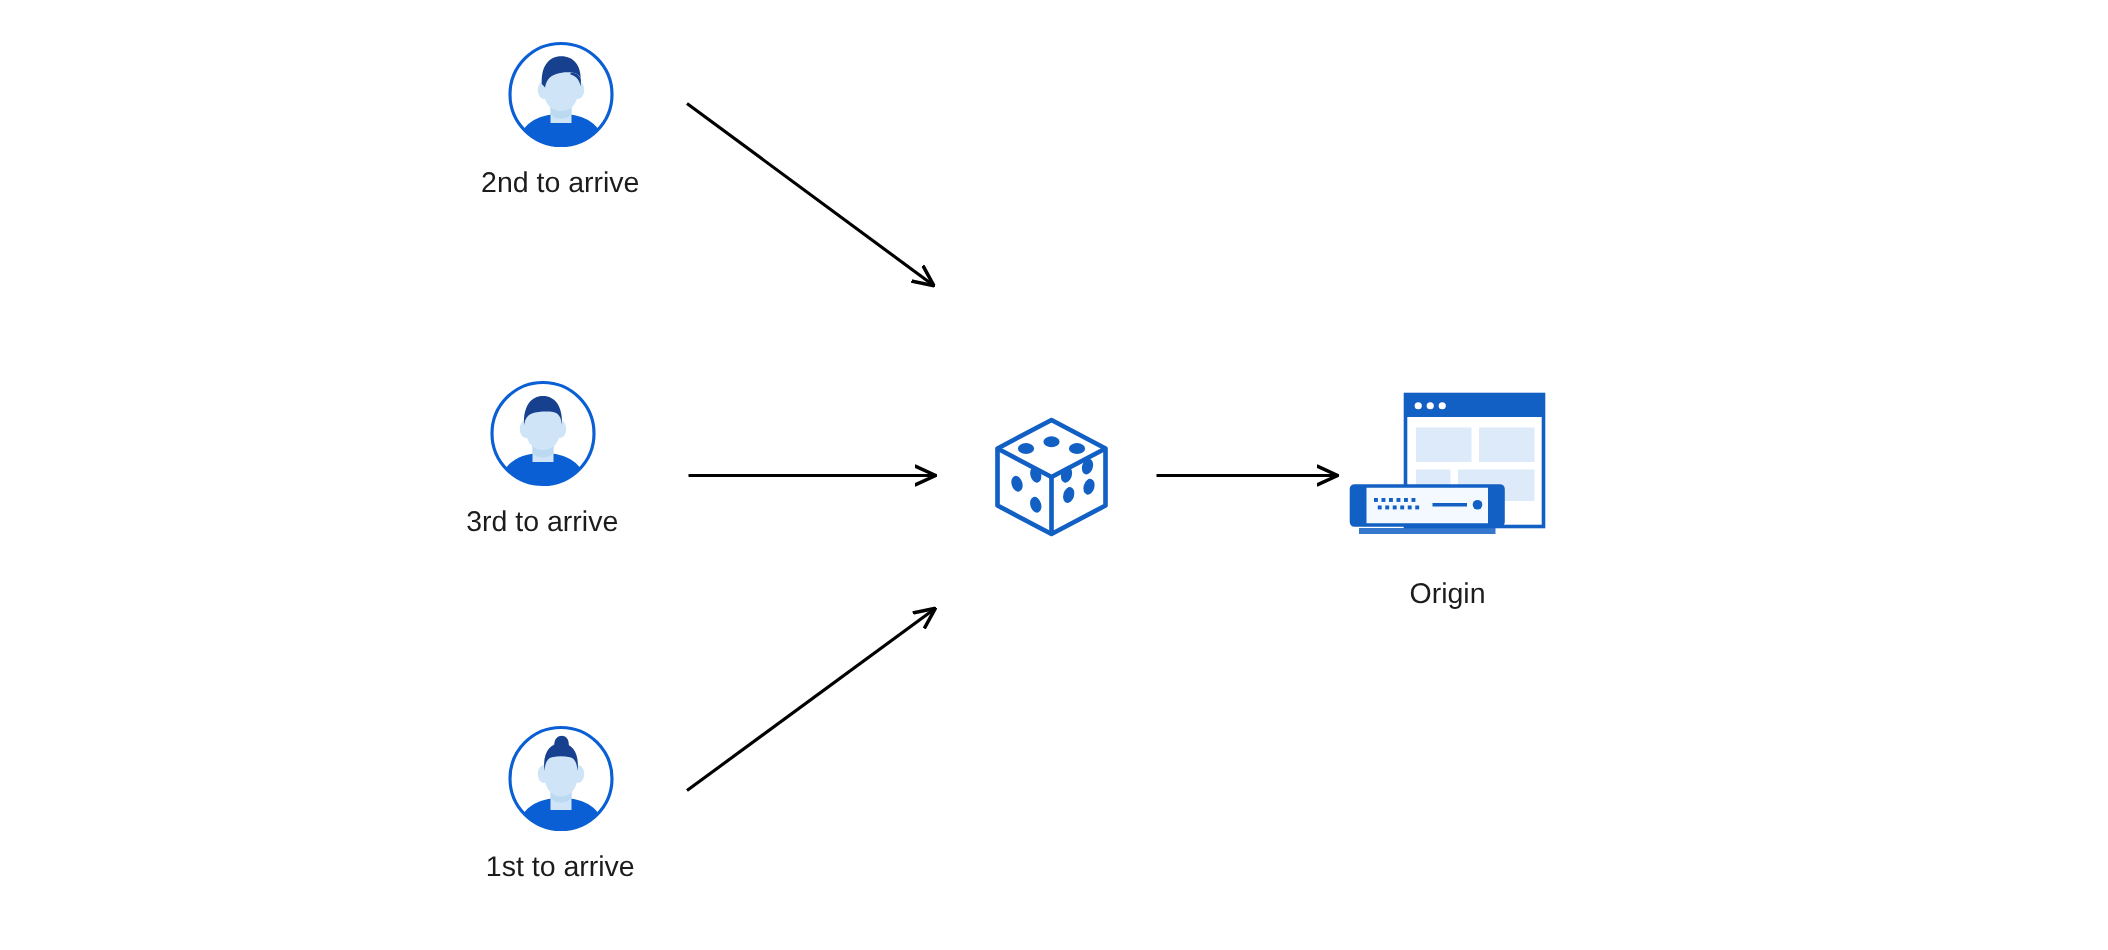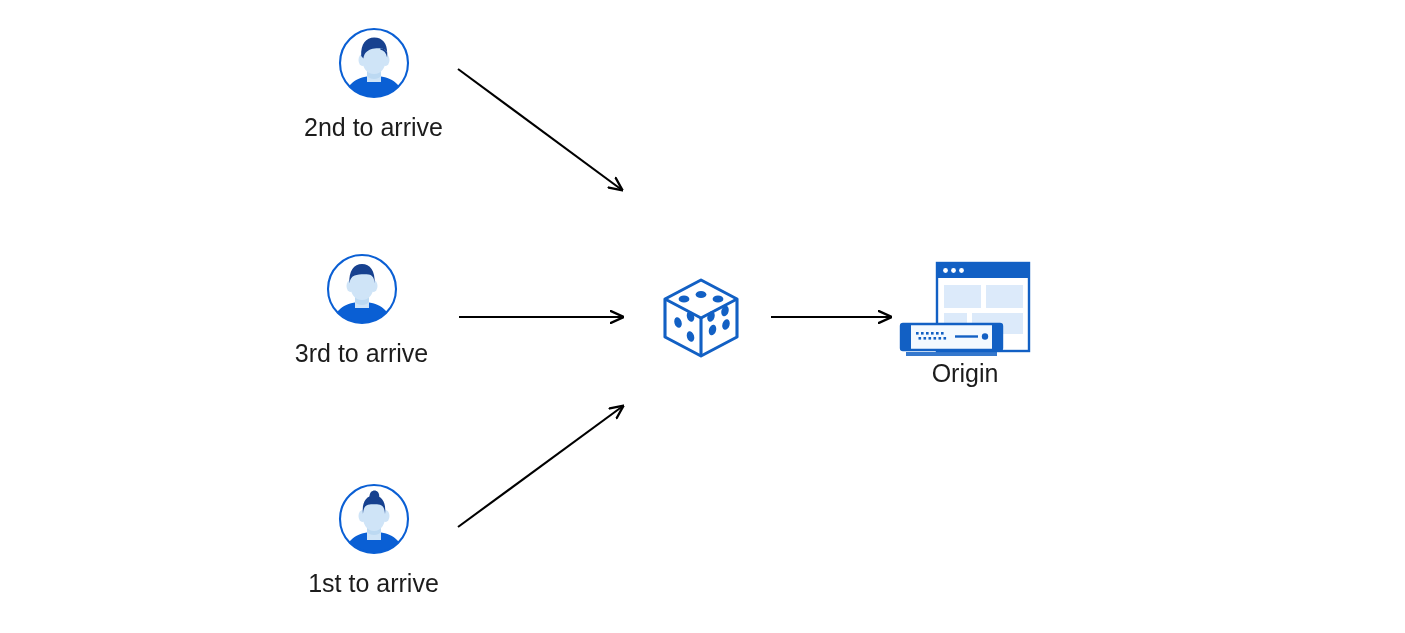--- a/index.html
+++ b/index.html
@@ -18,21 +18,21 @@
     overflow: hidden;
   }
   .node {
     position: absolute;
     display: flex;
     flex-direction: column;
     align-items: center;
   }
   .node-label {
     font-family: "Liberation Sans", sans-serif;
-    font-size: 25px;
+    font-size: 19px;
     color: #1c1c1c;
     line-height: 1.2;
     white-space: nowrap;
     text-align: center;
   }
   .avatar-wrap {
     width: 74px;
     height: 74px;
     margin-bottom: 12px;
   }
@@ -49,21 +49,21 @@
   }
   .dice-wrap {
     width: 92px;
     height: 92px;
   }
   .origin-wrap {
     width: 140px;
     height: 100px;
   }
   .origin-label {
-    margin-top: 0;
+    margin-top: 28px;
   }
 </style>
 </head>
 <body>
 
 <div id="canvas">
 
   <svg id="arrow-layer" viewBox="0 0 1405 633" xmlns="http://www.w3.org/2000/svg">
     <defs>
       <marker id="ah" viewBox="0 0 10 10" refX="9" refY="5" markerWidth="7" markerHeight="7" orient="auto-start-reverse">

